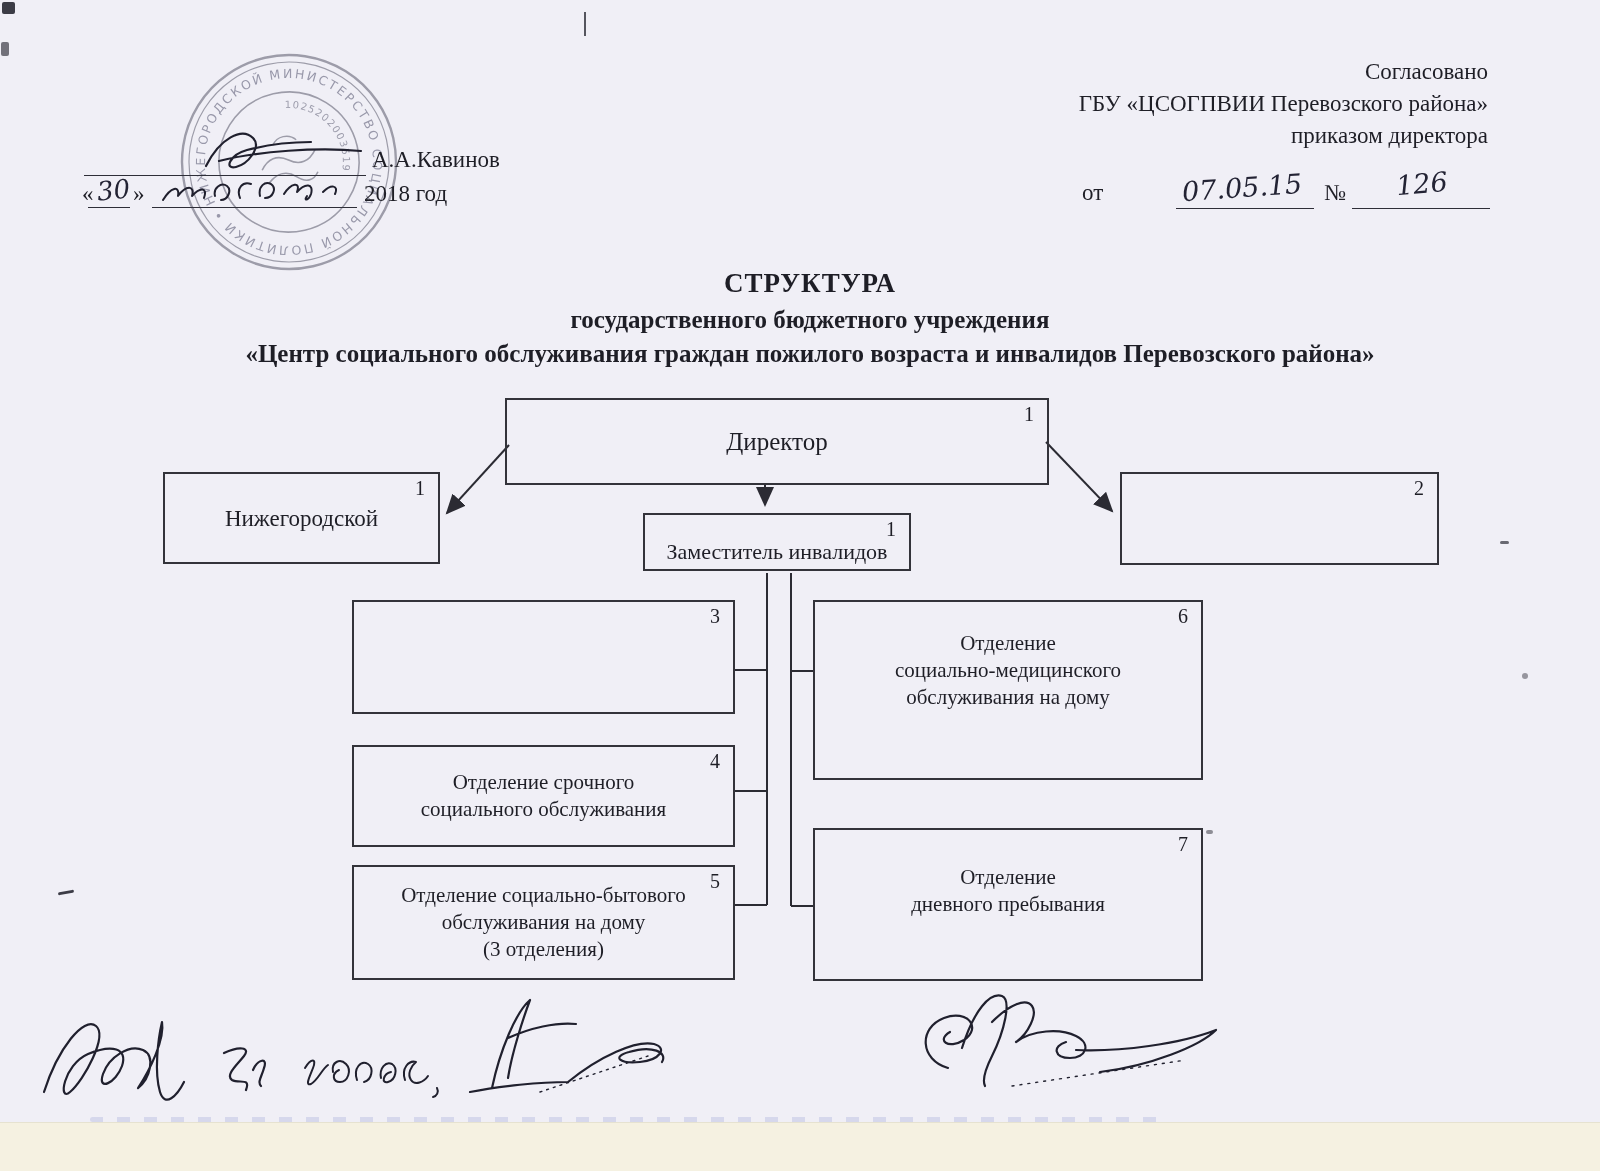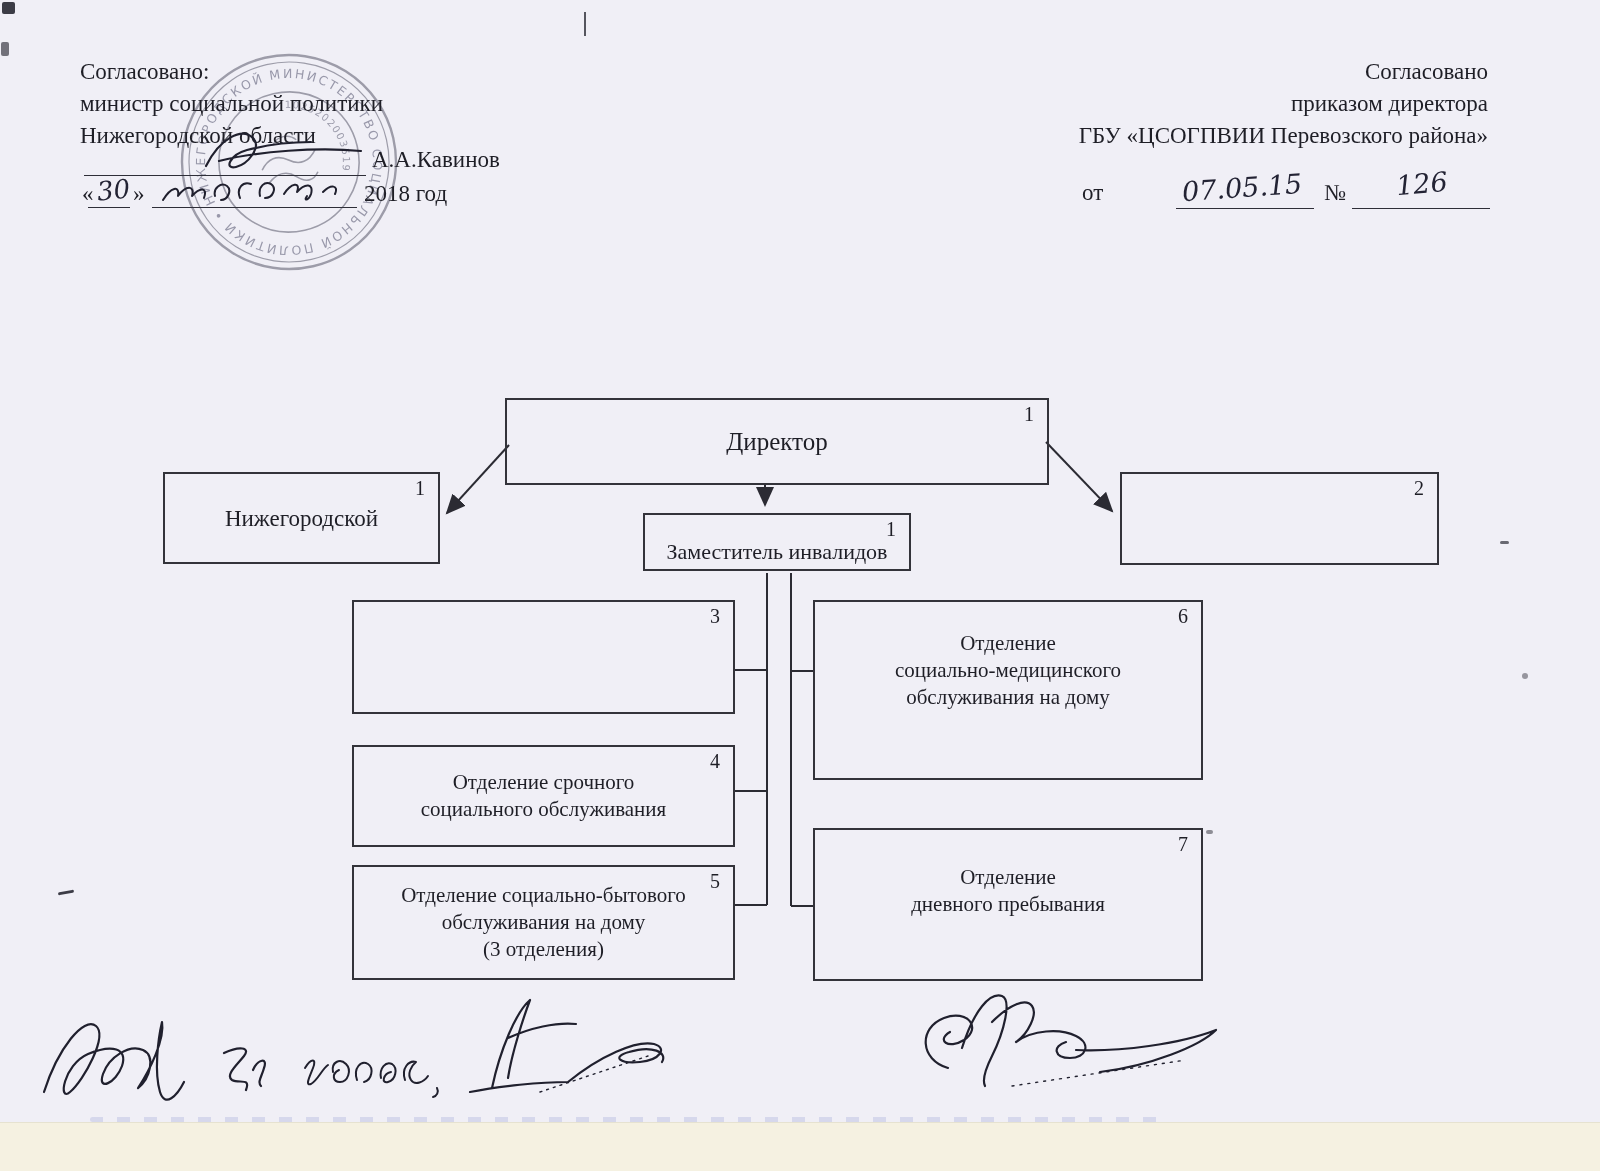--- a/index.html
+++ b/index.html
@@ -79,46 +79,46 @@
       </g>
       <text font-family="DejaVu Sans, sans-serif" font-size="12.5" letter-spacing="2.2" fill="#86869a">
         <textPath href="#ringPath">МИНИСТЕРСТВО  СОЦИАЛЬНОЙ  ПОЛИТИКИ  •  НИЖЕГОРОДСКОЙ  ОБЛАСТИ  •</textPath>
       </text>
       <text font-family="DejaVu Sans, sans-serif" font-size="10" letter-spacing="1.2" fill="#8b8b9c">
         <textPath href="#ogrnPath" startOffset="8">1025202003519</textPath>
       </text>
     </svg>
   </div>
 
-  <div class="abs hdr-left">
-    <div>Согласовано:</div>
-    <div>министр социальной политики</div>
-    <div>Нижегородской области</div>
-  </div>
   <div class="abs uline" style="left:84px;top:175px;width:282px;"></div>
   <div class="abs hdr-text" style="left:372px;top:147px;">А.А.Кавинов</div>
   <div class="abs hdr-text" style="left:82px;top:181px;">«</div>
   <div class="abs hand" style="left:97px;top:175px;font-size:26px;transform:rotate(-6deg);">30</div>
   <div class="abs hdr-text" style="left:133px;top:181px;">»</div>
   <div class="abs uline" style="left:88px;top:207px;width:42px;"></div>
   <div class="abs uline" style="left:152px;top:207px;width:205px;"></div>
   <div class="abs hdr-text" style="left:364px;top:181px;">2018 год</div>
 
   <div class="abs hdr-right">
     <div>Согласовано</div>
+    <div>ГБУ «ЦСОГПВИИ Перевозского района»</div>
     <div>приказом директора</div>
-    <div>ГБУ «ЦСОГПВИИ Перевозского района»</div>
   </div>
   <div class="abs hdr-text" style="left:1082px;top:180px;">от</div>
   <div class="abs uline" style="left:1176px;top:208px;width:138px;"></div>
   <div class="abs hand" style="left:1182px;top:172px;font-size:27px;transform:rotate(-4deg);">07.05.15</div>
   <div class="abs hdr-text" style="left:1324px;top:180px;">№</div>
   <div class="abs uline" style="left:1352px;top:208px;width:138px;"></div>
   <div class="abs hand" style="left:1396px;top:168px;font-size:27px;transform:rotate(-5deg);">126</div>
 
+  <div class="abs title-wrap">
+    <div class="title-1">СТРУКТУРА</div>
+    <div class="title-2">государственного бюджетного учреждения</div>
+    <div class="title-3">«Центр социального обслуживания граждан пожилого возраста и инвалидов Перевозского района»</div>
+  </div>
 
   <svg class="abs overlay">
     <defs>
       <marker id="arrow" markerWidth="11" markerHeight="9" refX="9" refY="4.5" orient="auto">
         <path d="M0,0 L10,4.5 L0,9 z" fill="#2b2b33"></path>
       </marker>
     </defs>
     <g stroke="#2b2b33" stroke-width="2" fill="none">
       <line x1="765" y1="484" x2="765" y2="505" marker-end="url(#arrow)"></line>
       <line x1="509" y1="445" x2="447" y2="513" marker-end="url(#arrow)"></line>

